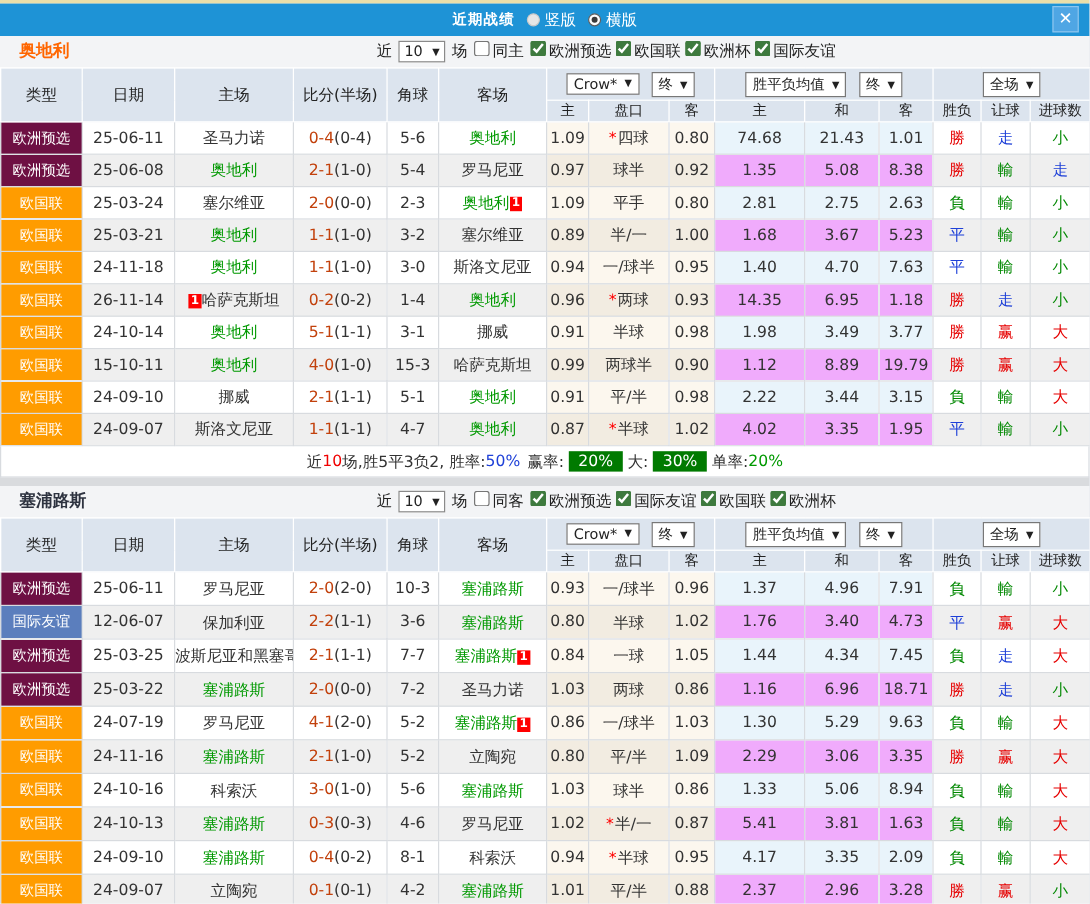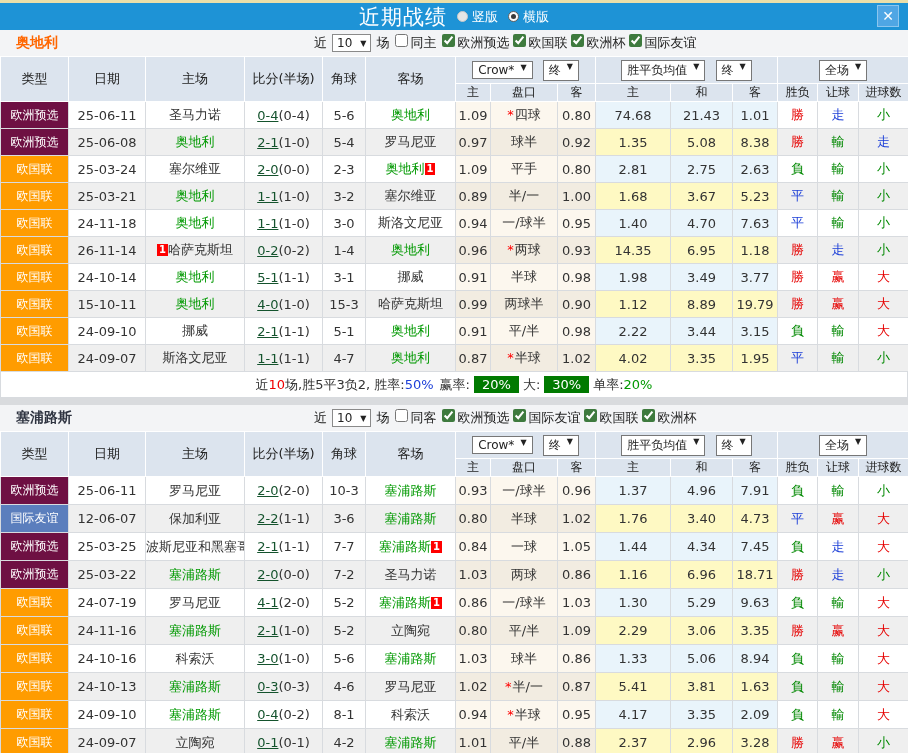--- a/index.html
+++ b/index.html
@@ -8,21 +8,21 @@
     width:908px; height:753px; overflow:hidden;
     background:#E8EBF0;
     font-family:"DejaVu Sans", sans-serif;
     font-size:12px; color:#333;
   }
   .topstrip { height:3px; background:#EBDFA9; }
   .titlebar {
     height:27px; background:#1E93D6; position:relative;
     display:flex; align-items:center; justify-content:center; gap:10px; color:#fff;
   }
-  .titlebar .title { font-weight:normal; font-size:21px; letter-spacing:1px; }
+  .titlebar .title { font-weight:bold; font-size:12px; letter-spacing:1px; }
   .radio-group { display:inline-flex; align-items:center; gap:4px; font-size:13px; cursor:pointer; }
   .radio { width:11px; height:11px; border-radius:50%; background:#E6E6E6; border:1px solid #C9C9C9; display:inline-block; position:relative; }
   .radio.sel { background:#FCFCFC; border-color:#5F5F5F; }
   .radio .dot { position:absolute; left:2px; top:2px; width:5px; height:5px; border-radius:50%; background:#3A3A3A; }
   .close-btn {
     position:absolute; right:9px; top:2px; width:22px; height:22px;
     background:#4FA6E4; border:1px solid #8CC6EE; color:#fff;
     font-size:14px; font-weight:bold; line-height:20px; text-align:center; cursor:pointer;
   }
   .section-header { height:26px; background:#F3F4F6; position:relative; display:flex; align-items:center; }
@@ -33,37 +33,37 @@
     border:1px solid #8A8A8A; padding:0 4px; height:18px; font-size:12px; margin:0 3px; cursor:pointer;
   }
   .arr { font-size:8px; color:#222; }
   label.chk { display:inline-flex; align-items:flex-start; cursor:pointer; gap:1px; }
   input[type="checkbox"] { width:13px; height:13px; margin:0 1px 0 4px; accent-color:#3E7A3E; }
   table { border-collapse:collapse; width:908px; table-layout:fixed; background:#fff; }
   th { background:#DCE4EE; border:1px solid #FFFFFF; font-weight:normal; font-size:13px; color:#222; padding:0; }
   tr.h1 th { height:27px; }
   tr.h2 th { height:18px; font-size:12px; }
   .dd {
-    display:inline-flex; align-items:flex-start; gap:6px; background:#fff;
+    display:inline-flex; align-items:center; gap:6px; background:#fff;
     border:1px solid #777; padding:1px 5px; font-size:12px; margin:0 3px; cursor:pointer; white-space:nowrap;
   }
   td { border:1px solid #D8DBDF; text-align:center; padding:0; font-size:13px; white-space:nowrap; overflow:hidden; }
   .sec0 td { height:27px; }
   .sec1 td { height:28px; }
   td.type { color:#fff; font-size:12px; }
   tr.even td { background:#EFEFEF; }
   tr.odd  td { background:#FFFFFF; }
   tr.odd  td.odds { background:#FCF7EE; }
   tr.even td.odds { background:#F2ECE1; }
   tr.odd  td.avg  { background:#E9F4FB; }
-  tr.even td.avg  { background:#fef9c3; }
+  tr.even td.avg  { background:#f0abfc; }
   .green { color:#009900; }
   .red { color:#F00000; }
   .blue { color:#1E40D8; }
-  span.ft { color:#14532d;text-decoration:underline; }
+  span.ft { color:#c2410c; }
   span.ht { color:#333; }
   .badge1 {
     display:inline-block; background:#FF0000; color:#fff; font-size:10px;
     line-height:12px; padding:0 2px; font-weight:bold; vertical-align:1px;
   }
   .star { color:#FF0000; margin-right:1px; }
   .summary {
     height:26px; background:#fff; border:1px solid #D8DBDF; border-top:none;
     display:flex; align-items:center; justify-content:center; font-size:13px;
   }

